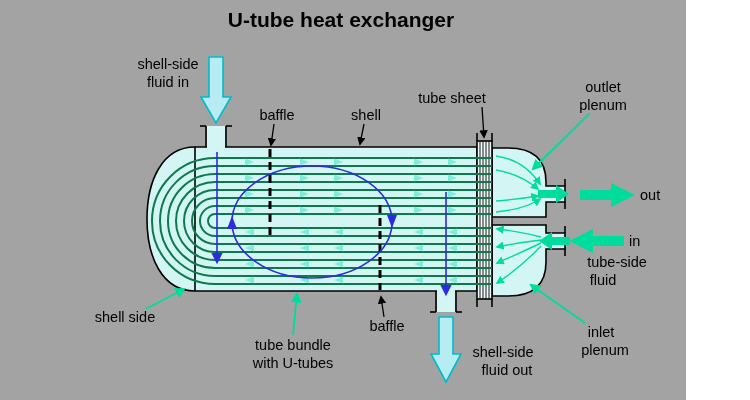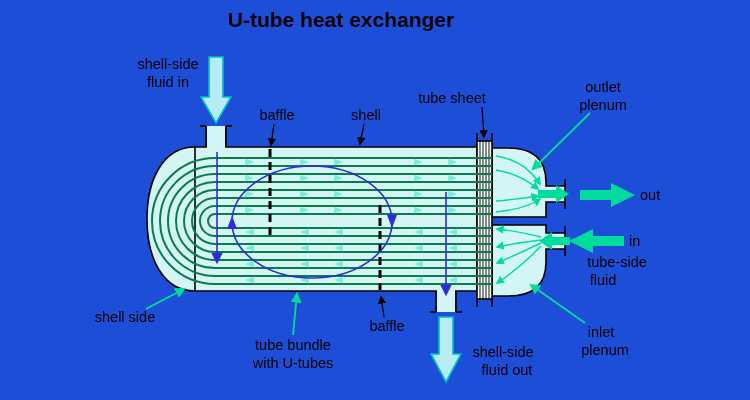--- a/index.html
+++ b/index.html
@@ -1,16 +1,16 @@
 <!DOCTYPE html>
 <html style="--teal: #00DC9C; --pale-fill: #B6ECF2; --pale-stroke: #00BCCB; --shell-fill: #D3F6F4; --tube: #0B7B4B; --blue: #2B2BE0; --flow-small: #7FEBDB; --ink: #000000;"><head>
 <meta charset="utf-8">
 <style>
   html,body{margin:0;padding:0;background:#fff;}
-  .stage{position:relative;width:750px;height:400px;background:#1d4ed8;overflow:hidden;
+  .stage{position:relative;width:686px;height:400px;background:#a3a3a3;overflow:hidden;
          font-family:"Liberation Sans",sans-serif;}
   .title{font-size:21px;font-weight:700;fill:#000;}
   .lbl{font-size:14.5px;fill:#000;}
   .outline{fill:var(--shell-fill,#D3F6F4);stroke:#000;stroke-width:1.6;}
   .shellfill{fill:var(--shell-fill,#D3F6F4);}
   .thin{stroke:#000;stroke-width:1.6;fill:none;}
   .hatch{stroke:#000;stroke-width:0.9;}
   .tube{stroke:var(--tube,#0B7B4B);stroke-width:2;fill:none;}
   .baffle{stroke:#000;stroke-width:3;stroke-dasharray:8 5;fill:none;}
   .blueline{stroke:var(--blue,#2B2BE0);stroke-width:1.6;fill:none;}

